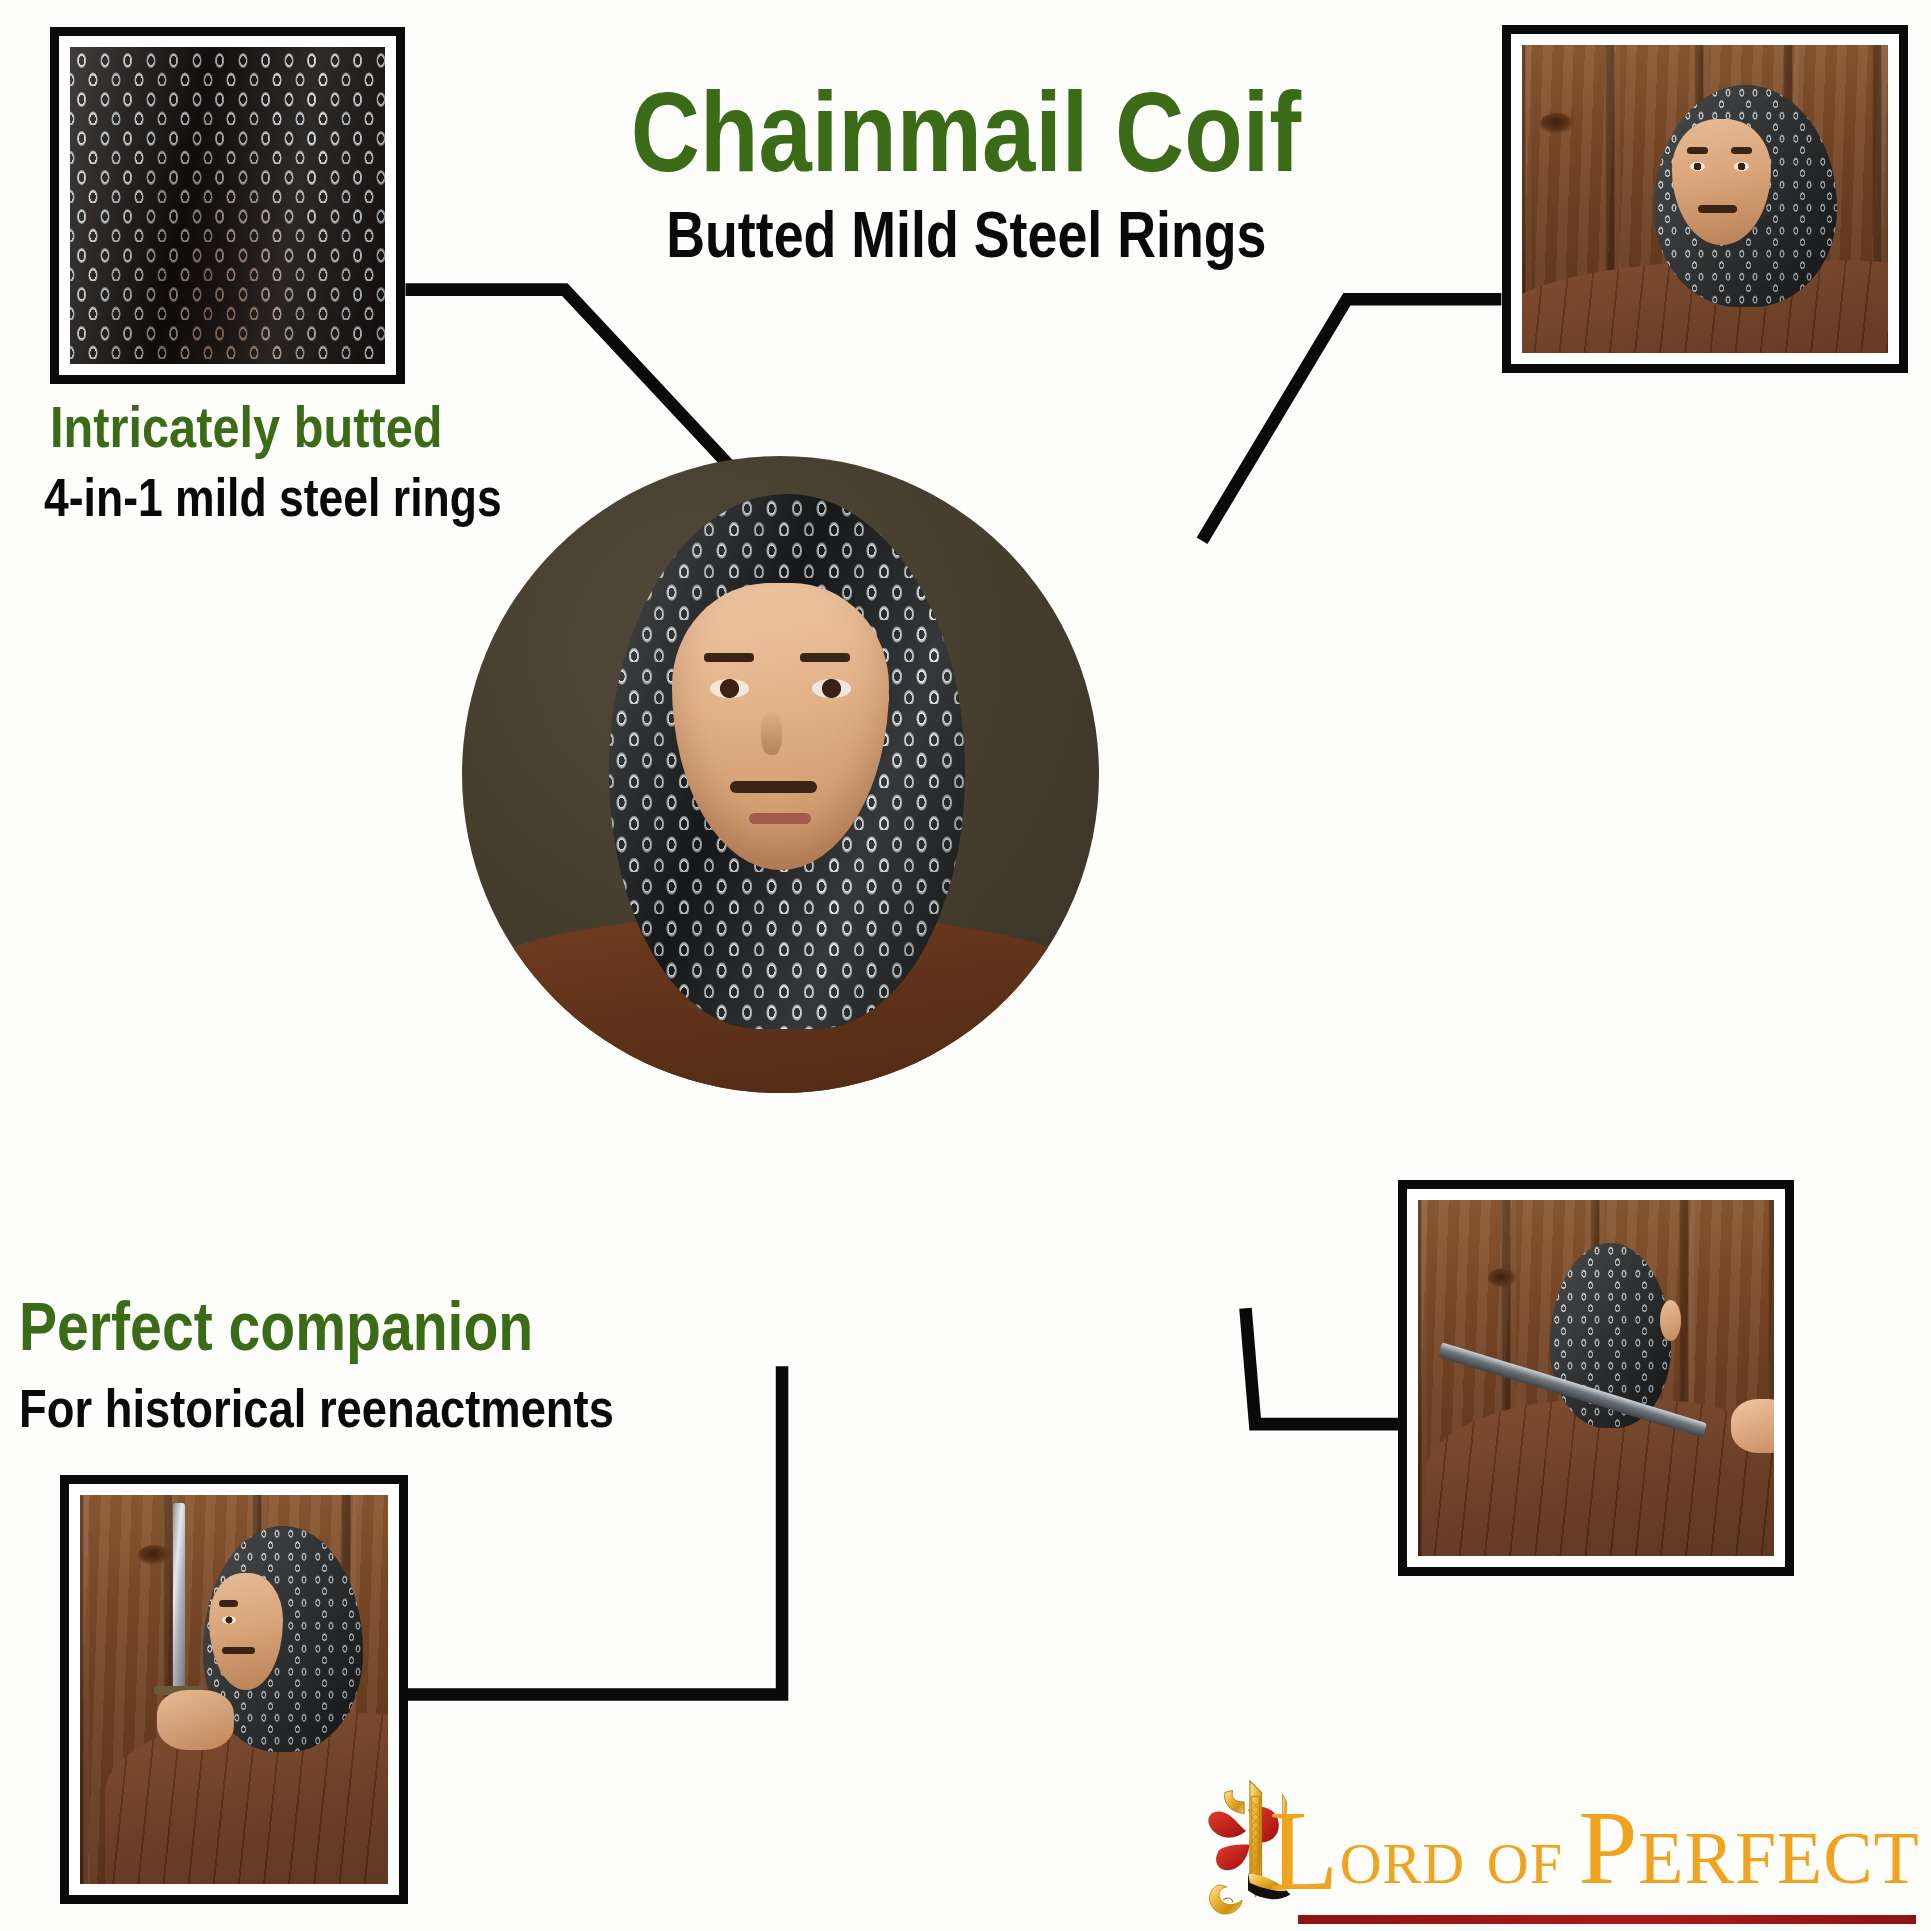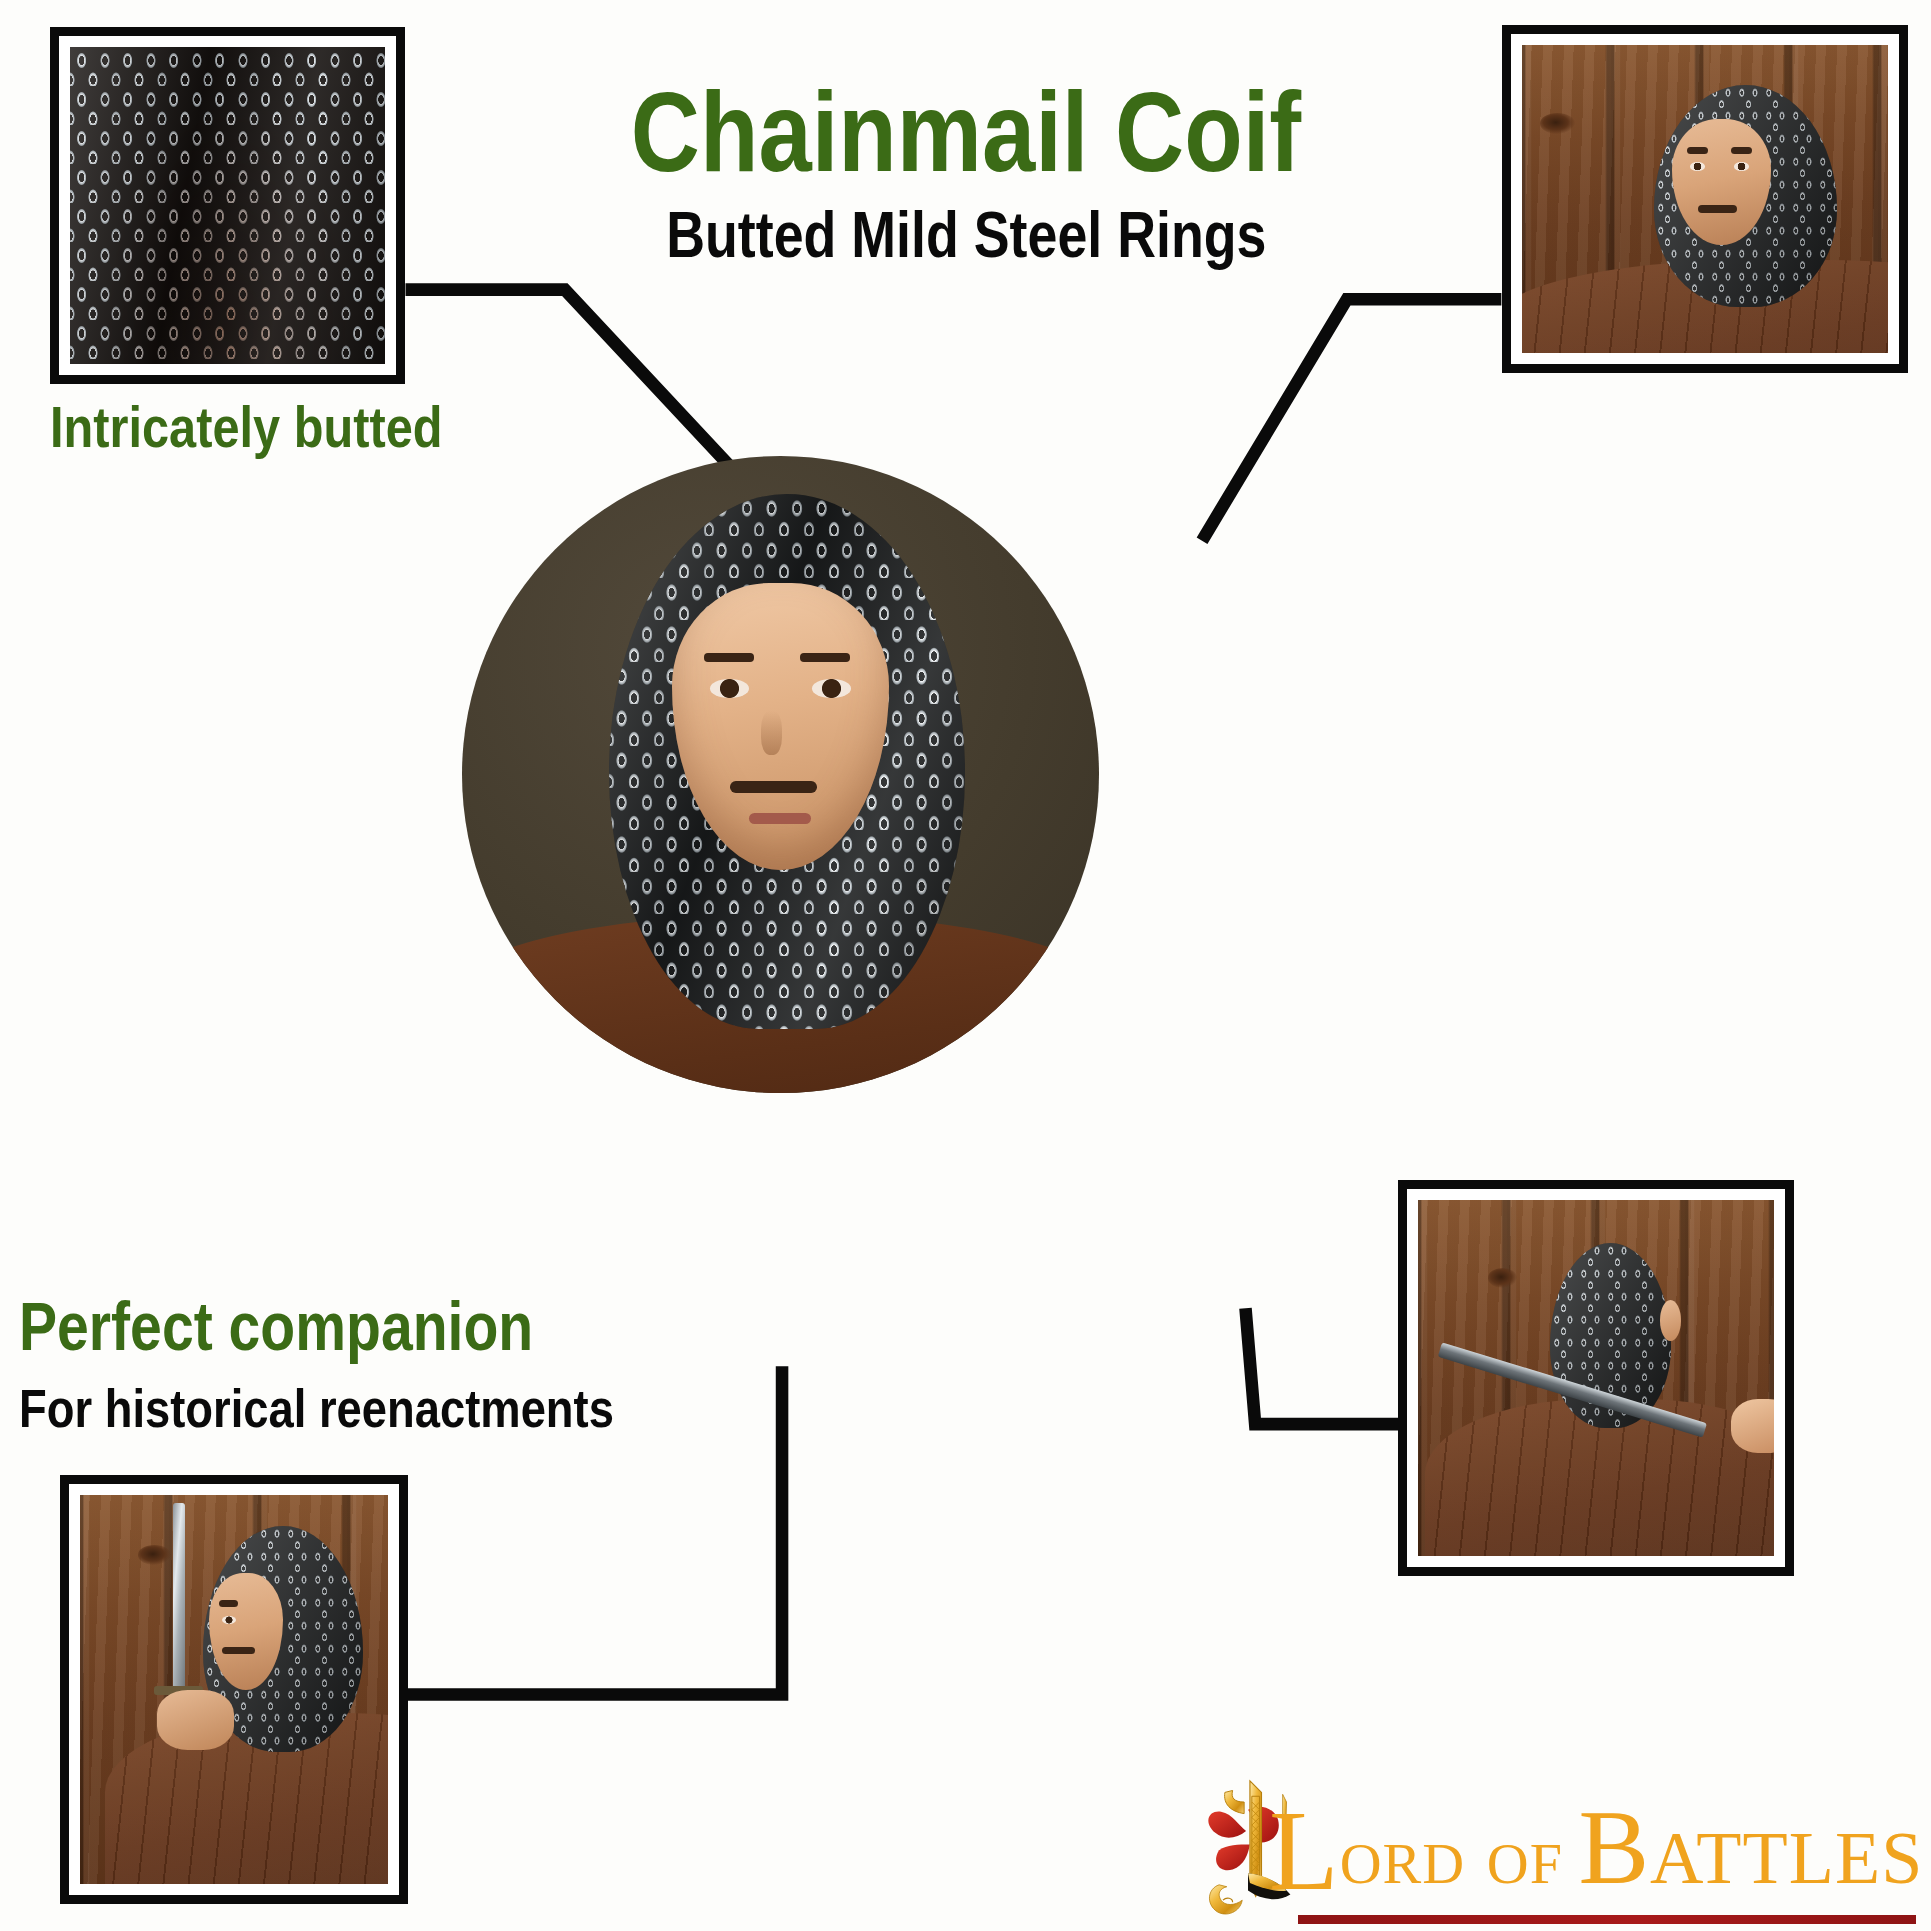--- a/index.html
+++ b/index.html
@@ -138,20 +138,23 @@
           <div class="rings"></div>
           <div class="rust"></div>
           <div class="shade"></div>
         </div>
       </div>
     </div>
   </div>
   <div class="txt" style="left:50px;top:398px;">
     <span class="cond t-green" style="display:inline-block;font-size:58px;">Intricately butted</span>
   </div>
+  <div class="txt" style="left:44px;top:471px;">
+    <span class="cond t-black" style="display:inline-block;font-size:53px;">4-in-1 mild steel rings</span>
+  </div>
 
   <div class="frame" style="left:1502px;top:25px;width:406px;height:348px;">
     <div class="matte">
       <div class="photo">
         <div class="wood"></div>
         <div class="knot" style="left:17.4px;top:68px;width:35px;height:21px;"></div>
         <div class="gambeson" style="left:22%;top:70%;width:160%;height:60%;margin-left:-30%;"></div>
         <div class="coifhead" style="left:36%;top:13%;width:50%;height:72%;">
           <div class="rings"></div>
           <div class="sh"></div>
@@ -276,20 +279,20 @@
       <path d="M96 18 L100 26 L98 96 L96 96 Z" fill="url(#gld)" stroke="#b67f0d" stroke-width="0.8"></path>
 
       <path d="M60 100 C76 102 94 110 104 122 C92 130 74 128 60 118 Z" fill="#12100c"></path>
       <path d="M60 100 C74 101 90 108 100 118 C92 120 76 116 62 110 Z" fill="url(#gld)"></path>
 
       <path d="M30 112 C18 116 16 132 28 140 C38 146 52 140 54 128 C46 134 36 134 32 128 C28 122 30 116 38 114 Z" fill="url(#gld)" stroke="#b67f0d" stroke-width="0.8"></path>
       <path d="M34 128 C38 124 44 126 44 130" stroke="#b67f0d" stroke-width="1.2" fill="none"></path>
     </svg>
 
     <div style="position:absolute;left:79px;top:17.4px;white-space:nowrap;">
-      <span class="logo-word" style="font-size:114px;vertical-align:-5.8px;">L</span><span class="logo-word" style="font-size:83px;font-variant:small-caps;">ord of</span><span style="display:inline-block;width:15.4px;"></span><span class="logo-word" style="font-size:106px;font-variant:small-caps;">Battles</span>
+      <span class="logo-word" style="font-size:114px;vertical-align:-5.8px;">L</span><span class="logo-word" style="font-size:83px;font-variant:small-caps;">ord of</span><span style="display:inline-block;width:15.4px;"></span><span class="logo-word" style="font-size:106px;font-variant:small-caps;">Perfect</span>
     </div>
 
     <div class="logo-rule" style="left:108px;top:138px;width:618px;height:8.7px;"></div>
   </div>
 
 </div>
 
 
 </body></html>

